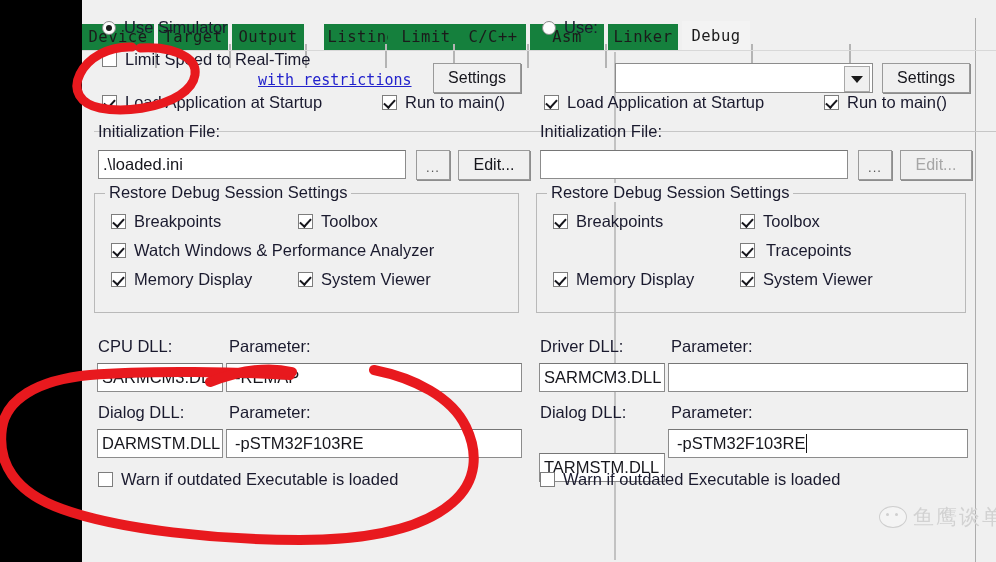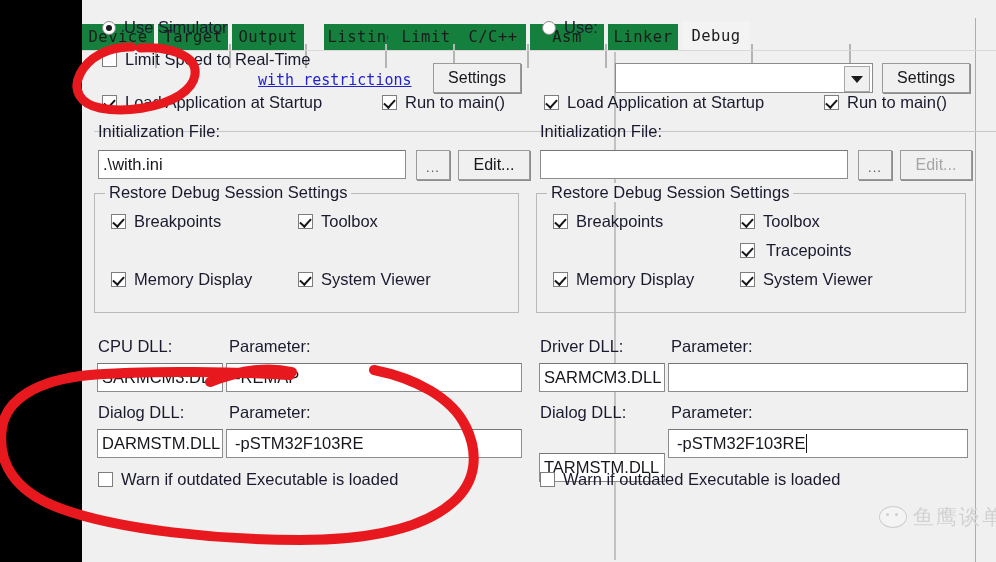--- a/index.html
+++ b/index.html
@@ -192,33 +192,37 @@
     <div class="row" style="left:20px;top:93px;">
       <span class="cb on"></span>
       <span class="lbl" style="margin-left:8px;">Load Application at Startup</span>
     </div>
     <div class="row" style="left:300px;top:93px;">
       <span class="cb on"></span>
       <span class="lbl" style="margin-left:8px;">Run to main()</span>
     </div>
 
     <div class="lbl" style="position:absolute;left:16px;top:122px;">Initialization File:</div>
-    <div class="txt" style="position:absolute;left:16px;top:150px;width:308px;">.\with.ini</div>
+    <div class="txt" style="position:absolute;left:16px;top:150px;width:308px;">.\loaded.ini</div>
     <div class="btn small" style="position:absolute;left:334px;top:150px;width:34px;align-items:flex-end;padding-bottom:4px;">...</div>
     <div class="btn" style="position:absolute;left:376px;top:150px;width:72px;">Edit...</div>
 
     <div class="group" style="left:12px;top:193px;width:425px;height:120px;">
       <div class="group-title">Restore Debug Session Settings</div>
       <div class="row" style="left:16px;top:18px;">
         <span class="cb on"></span>
         <span class="lbl" style="margin-left:8px;">Breakpoints</span>
       </div>
       <div class="row" style="left:203px;top:18px;">
         <span class="cb on"></span>
         <span class="lbl" style="margin-left:8px;">Toolbox</span>
+      </div>
+      <div class="row" style="left:16px;top:47px;">
+        <span class="cb on"></span>
+        <span class="lbl" style="margin-left:8px;">Watch Windows &amp; Performance Analyzer</span>
       </div>
       <div class="row" style="left:16px;top:76px;">
         <span class="cb on"></span>
         <span class="lbl" style="margin-left:8px;">Memory Display</span>
       </div>
       <div class="row" style="left:203px;top:76px;">
         <span class="cb on"></span>
         <span class="lbl" style="margin-left:8px;">System Viewer</span>
       </div>
     </div>

